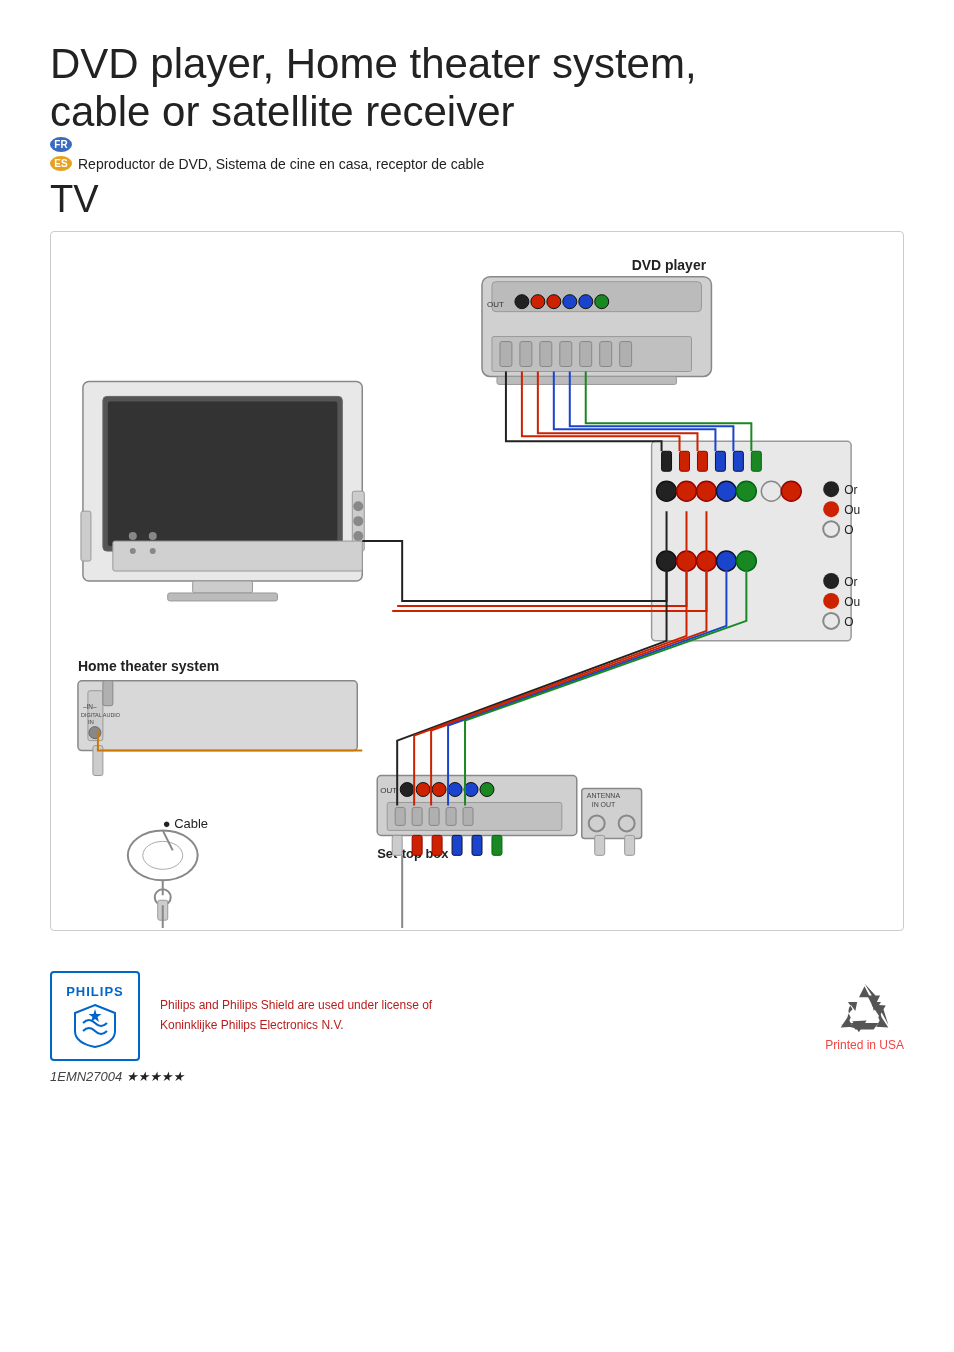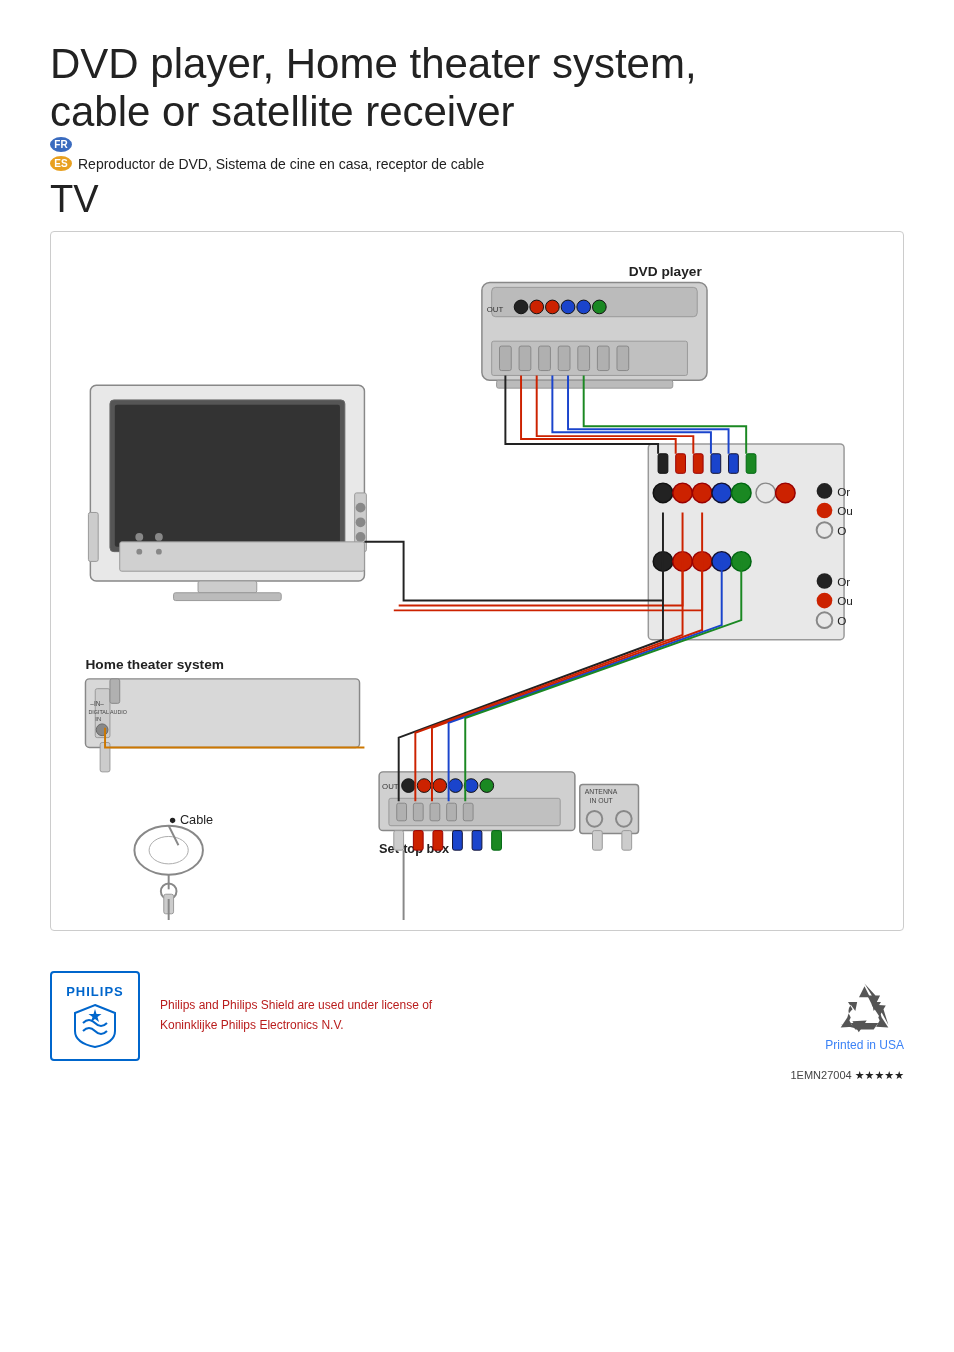--- a/index.html
+++ b/index.html
@@ -52,21 +52,21 @@
       font-size: 38px;
       font-weight: 300;
       margin-top: 6px;
       margin-bottom: 10px;
     }
 
     
     .diagram-container {
       border: 1.5px solid #ccc;
       border-radius: 4px;
-      padding: 10px;
+      padding: 2px;
       position: relative;
       background: #fff;
       height: 700px;
       overflow: hidden;
     }
 
     .diagram-svg {
       width: 100%;
       height: 100%;
     }
@@ -115,28 +115,29 @@
       gap: 4px;
     }
 
     .recycle-icon {
       width: 55px;
       height: 55px;
     }
 
     .printed-text {
       font-size: 12px;
-      color: #3b82f6;
+      color: #ef4444;
     }
 
     .part-number {
-      text-align: right;
-      font-size: 11px;
+      text-align: left;
+      font-size: 13px;
       color: #444;
       margin-top: 8px;
+      font-style: italic;
     }
 
     .stars {
       color: #222;
     }
   </style>
 </head>
 <body>
 
 <div class="page">

